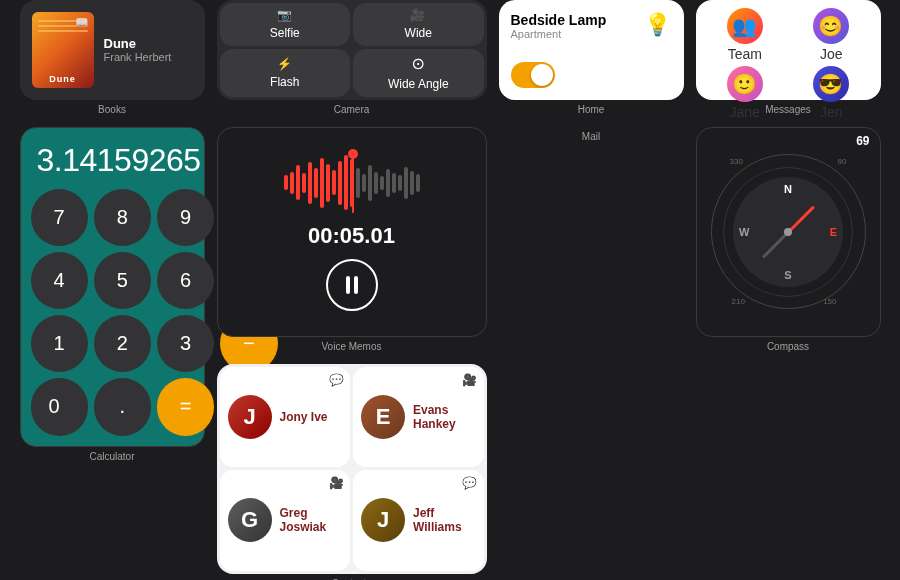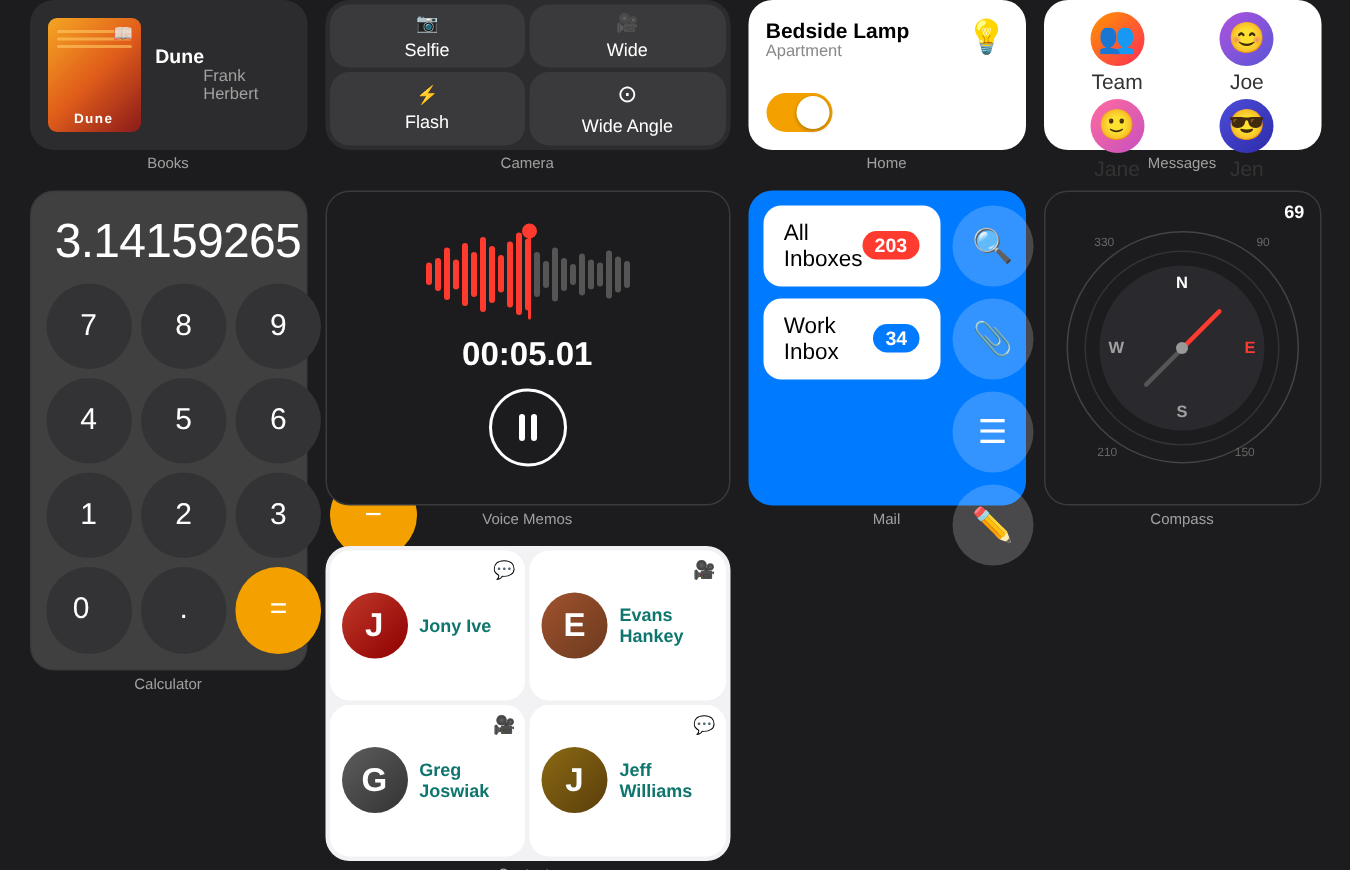--- a/index.html
+++ b/index.html
@@ -77,21 +77,21 @@
     }
     .book-open-icon {
       position: absolute;
       top: 4px;
       right: 4px;
       color: rgba(255,255,255,0.8);
       font-size: 11px;
     }
     .book-info { display: flex; flex-direction: column; }
     .book-title { color: #fff; font-size: 13px; font-weight: 600; }
-    .book-author { color: #a0a0a0; font-size: 11px; margin-left: 32px; }
+    .book-author { color: #a0a0a0; font-size: 11px; }
 
     
     .camera-widget {
       background: #2c2c2e;
       border-radius: 16px;
       display: grid;
       grid-template-columns: 1fr 1fr;
       gap: 3px;
       padding: 3px;
       height: 100px;
@@ -172,21 +172,21 @@
       overflow: hidden;
     }
     .avatar-team { background: linear-gradient(135deg, #ff9500, #ff2d55); }
     .avatar-joe { background: linear-gradient(135deg, #af52de, #5856d6); }
     .avatar-jane { background: linear-gradient(135deg, #ff6b9d, #c850c0); }
     .avatar-jen { background: linear-gradient(135deg, #4e4cd9, #2c2caa); }
     .person-name { font-size: 14px; color: #333; font-weight: 500; }
 
     
     .calculator-widget {
-      background: #404040;
+      background: #0f766e;
       border-radius: 16px;
       padding: 10px;
       display: flex;
       flex-direction: column;
       gap: 6px;
       height: 320px;
       border: 1px solid #3a3a3c;
     }
     .calc-display {
       text-align: right;
@@ -364,21 +364,21 @@
       align-items: center;
       justify-content: center;
       font-size: 22px;
       font-weight: 600;
       color: #fff;
     }
     .contact-jony { background: linear-gradient(135deg, #c0392b, #8e0000); }
     .contact-evans { background: linear-gradient(135deg, #a0522d, #6b3a1f); }
     .contact-greg { background: linear-gradient(135deg, #5d5d5d, #333); }
     .contact-jeff { background: linear-gradient(135deg, #8b6914, #5a3e0a); }
-    .contact-name { font-size: 12px; font-weight: 600; color: #0f766e; }
+    .contact-name { font-size: 12px; font-weight: 600; color: #7f1d1d; }
     .contact-indicator {
       position: absolute;
       top: 6px;
       right: 6px;
       font-size: 12px;
       color: #888;
     }
 
     
     .compass-widget {
@@ -614,43 +614,20 @@
           <div class="contact-avatar contact-jeff">J</div>
           <div class="contact-name">Jeff Williams</div>
           <div class="contact-indicator">💬</div>
         </div>
       </div>
       <div class="widget-label">Contacts</div>
     </div>
   </div>
 
   <div class="widget-wrapper">
-    <div class="mail-widget">
-      <div class="mail-inbox-btn">
-        <span class="mail-inbox-name">All Inboxes</span>
-        <span class="mail-badge badge-red">203</span>
-      </div>
-      <div class="mail-action-btn">
-        <span class="mail-action-icon">🔍</span>
-      </div>
-      <div class="mail-inbox-btn">
-        <span class="mail-inbox-name">Work Inbox</span>
-        <span class="mail-badge badge-blue">34</span>
-      </div>
-      <div class="mail-action-btn">
-        <span class="mail-action-icon">📎</span>
-      </div>
-      <div style="grid-column:1;grid-row:3;"></div>
-      <div class="mail-action-btn" style="grid-column:2;grid-row:3;">
-        <span class="mail-action-icon">☰</span>
-      </div>
-      <div class="mail-action-btn" style="grid-column:2;grid-row:4;">
-        <span class="mail-action-icon">✏️</span>
-      </div>
-    </div>
     <div class="widget-label">Mail</div>
   </div>
 
   <div class="widget-wrapper">
     <div class="compass-widget">
       <div class="compass-degree-top">69</div>
       <div class="compass-ring">
 
         <span style="position:absolute;top:2px;right:18px;font-size:8px;color:#666;">90</span>
         <span style="position:absolute;bottom:2px;right:28px;font-size:8px;color:#666;">150</span>

